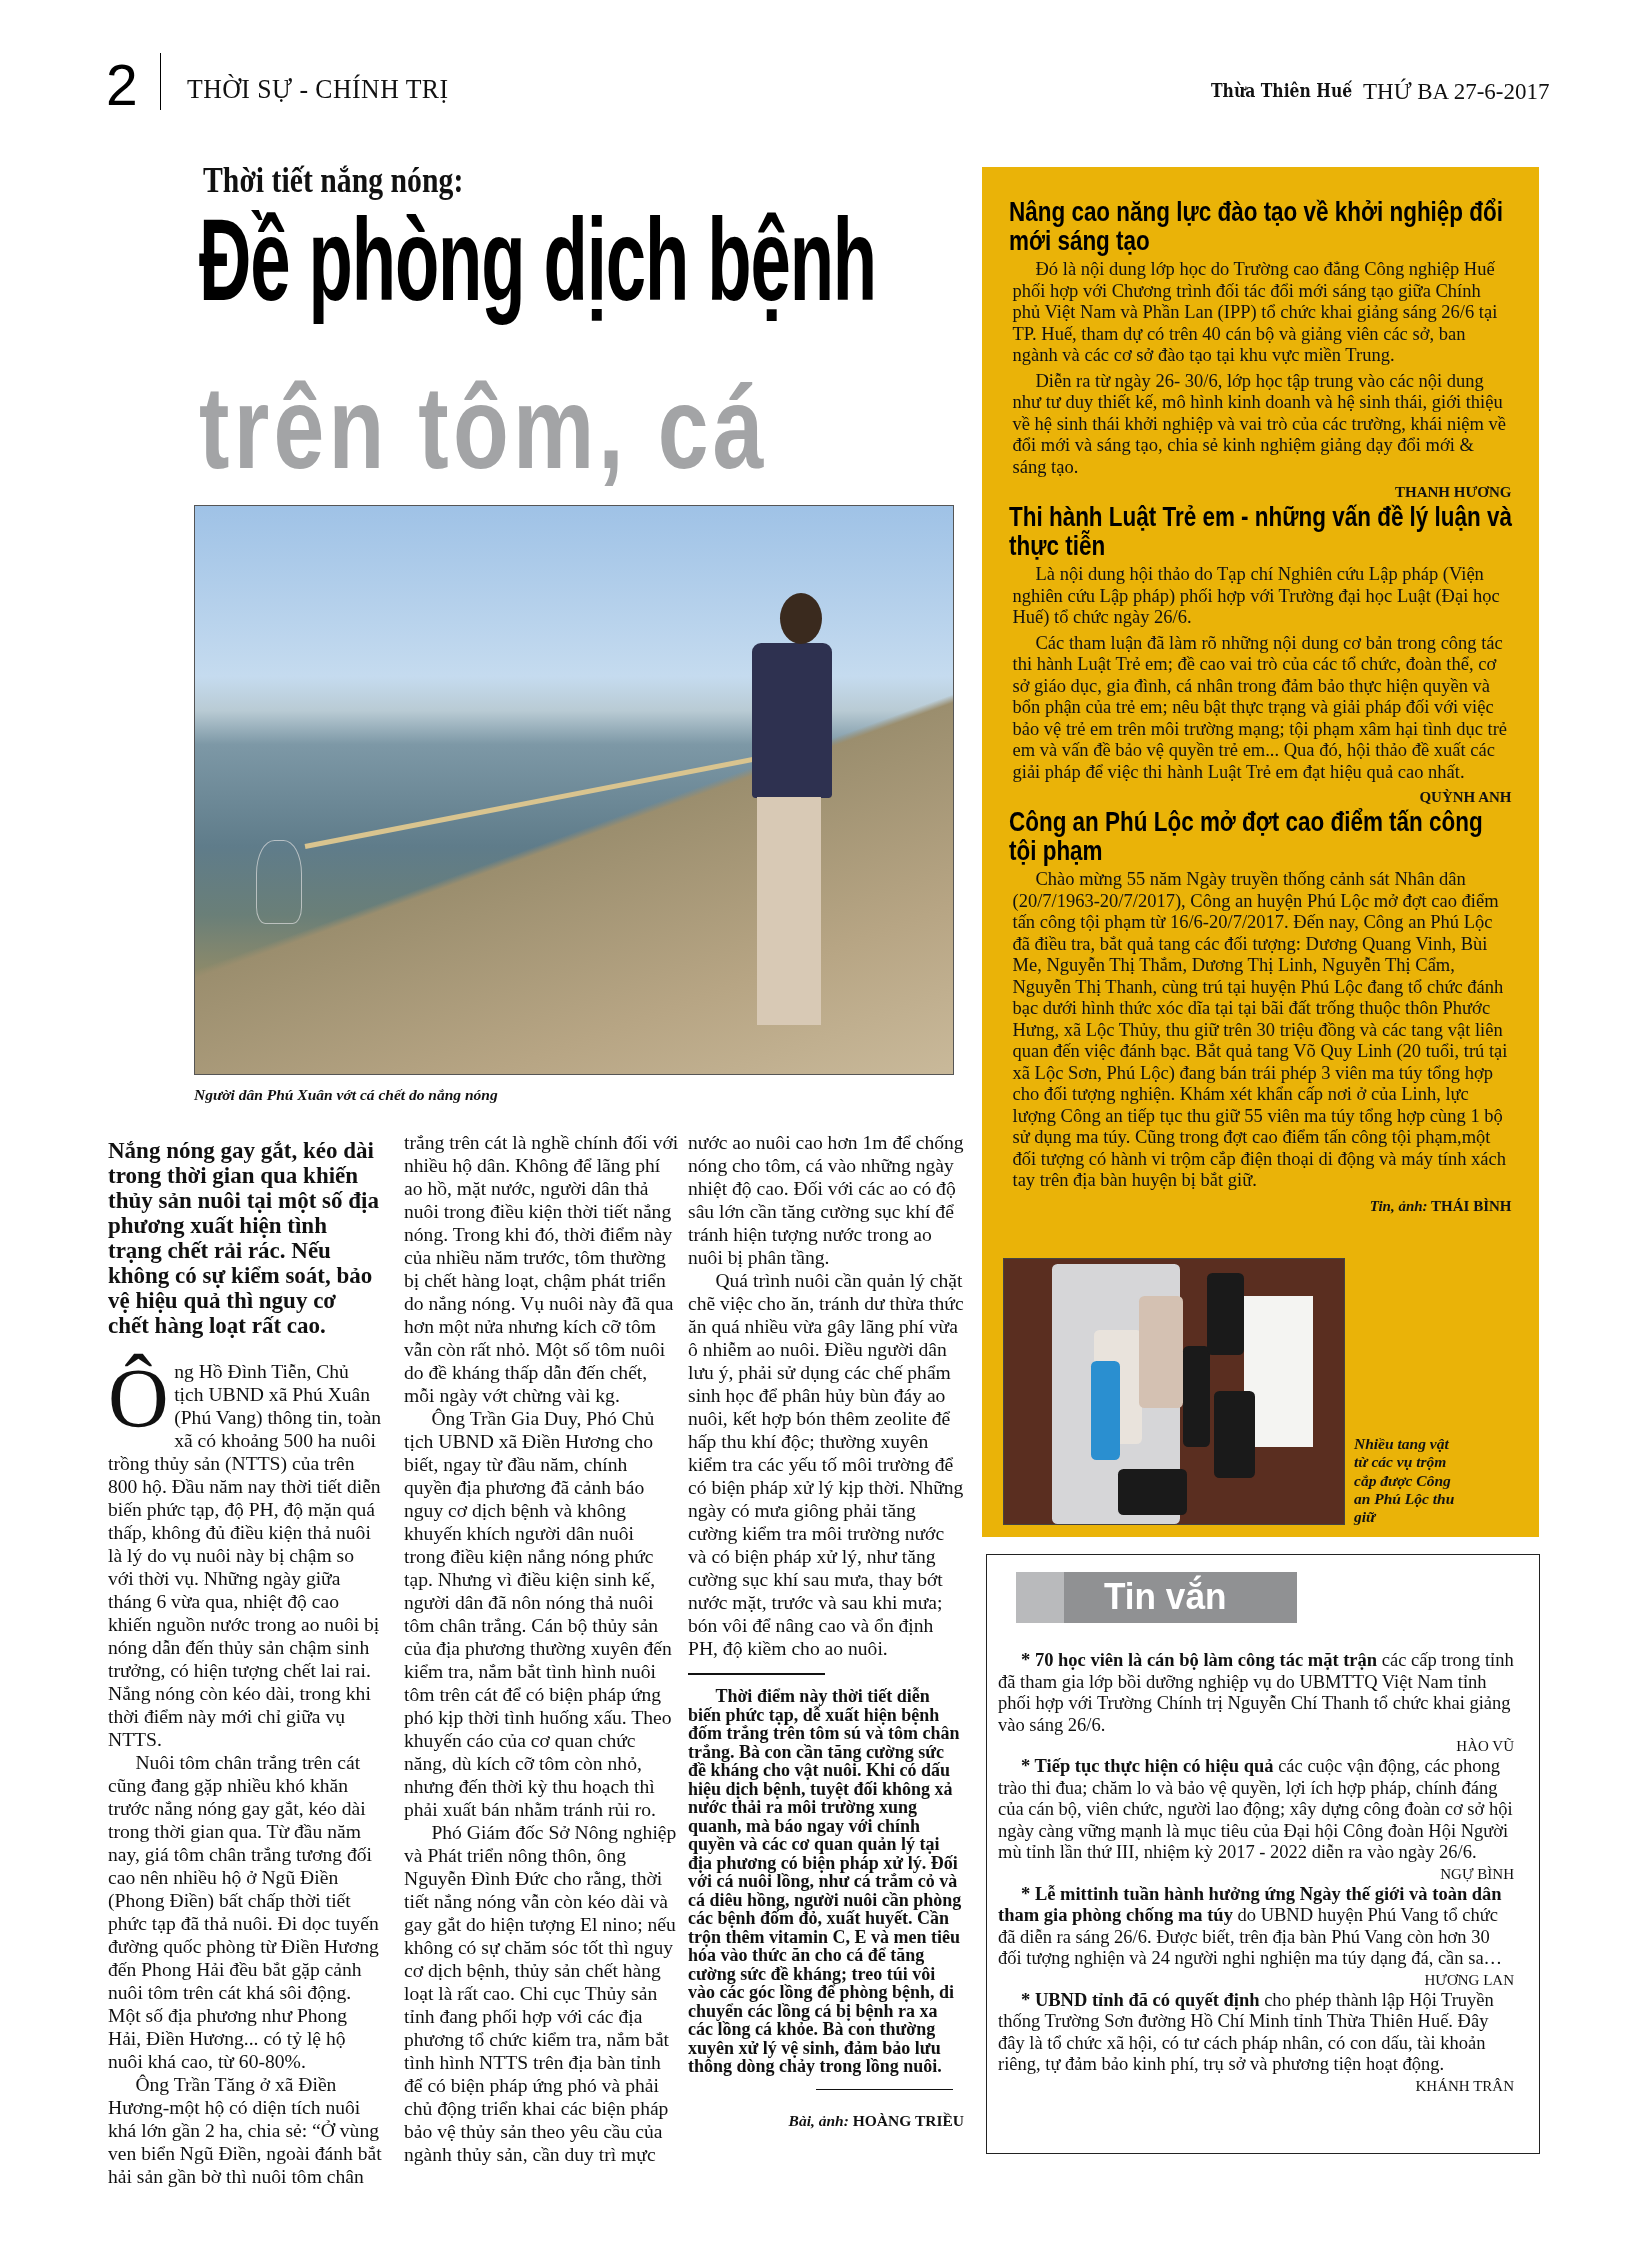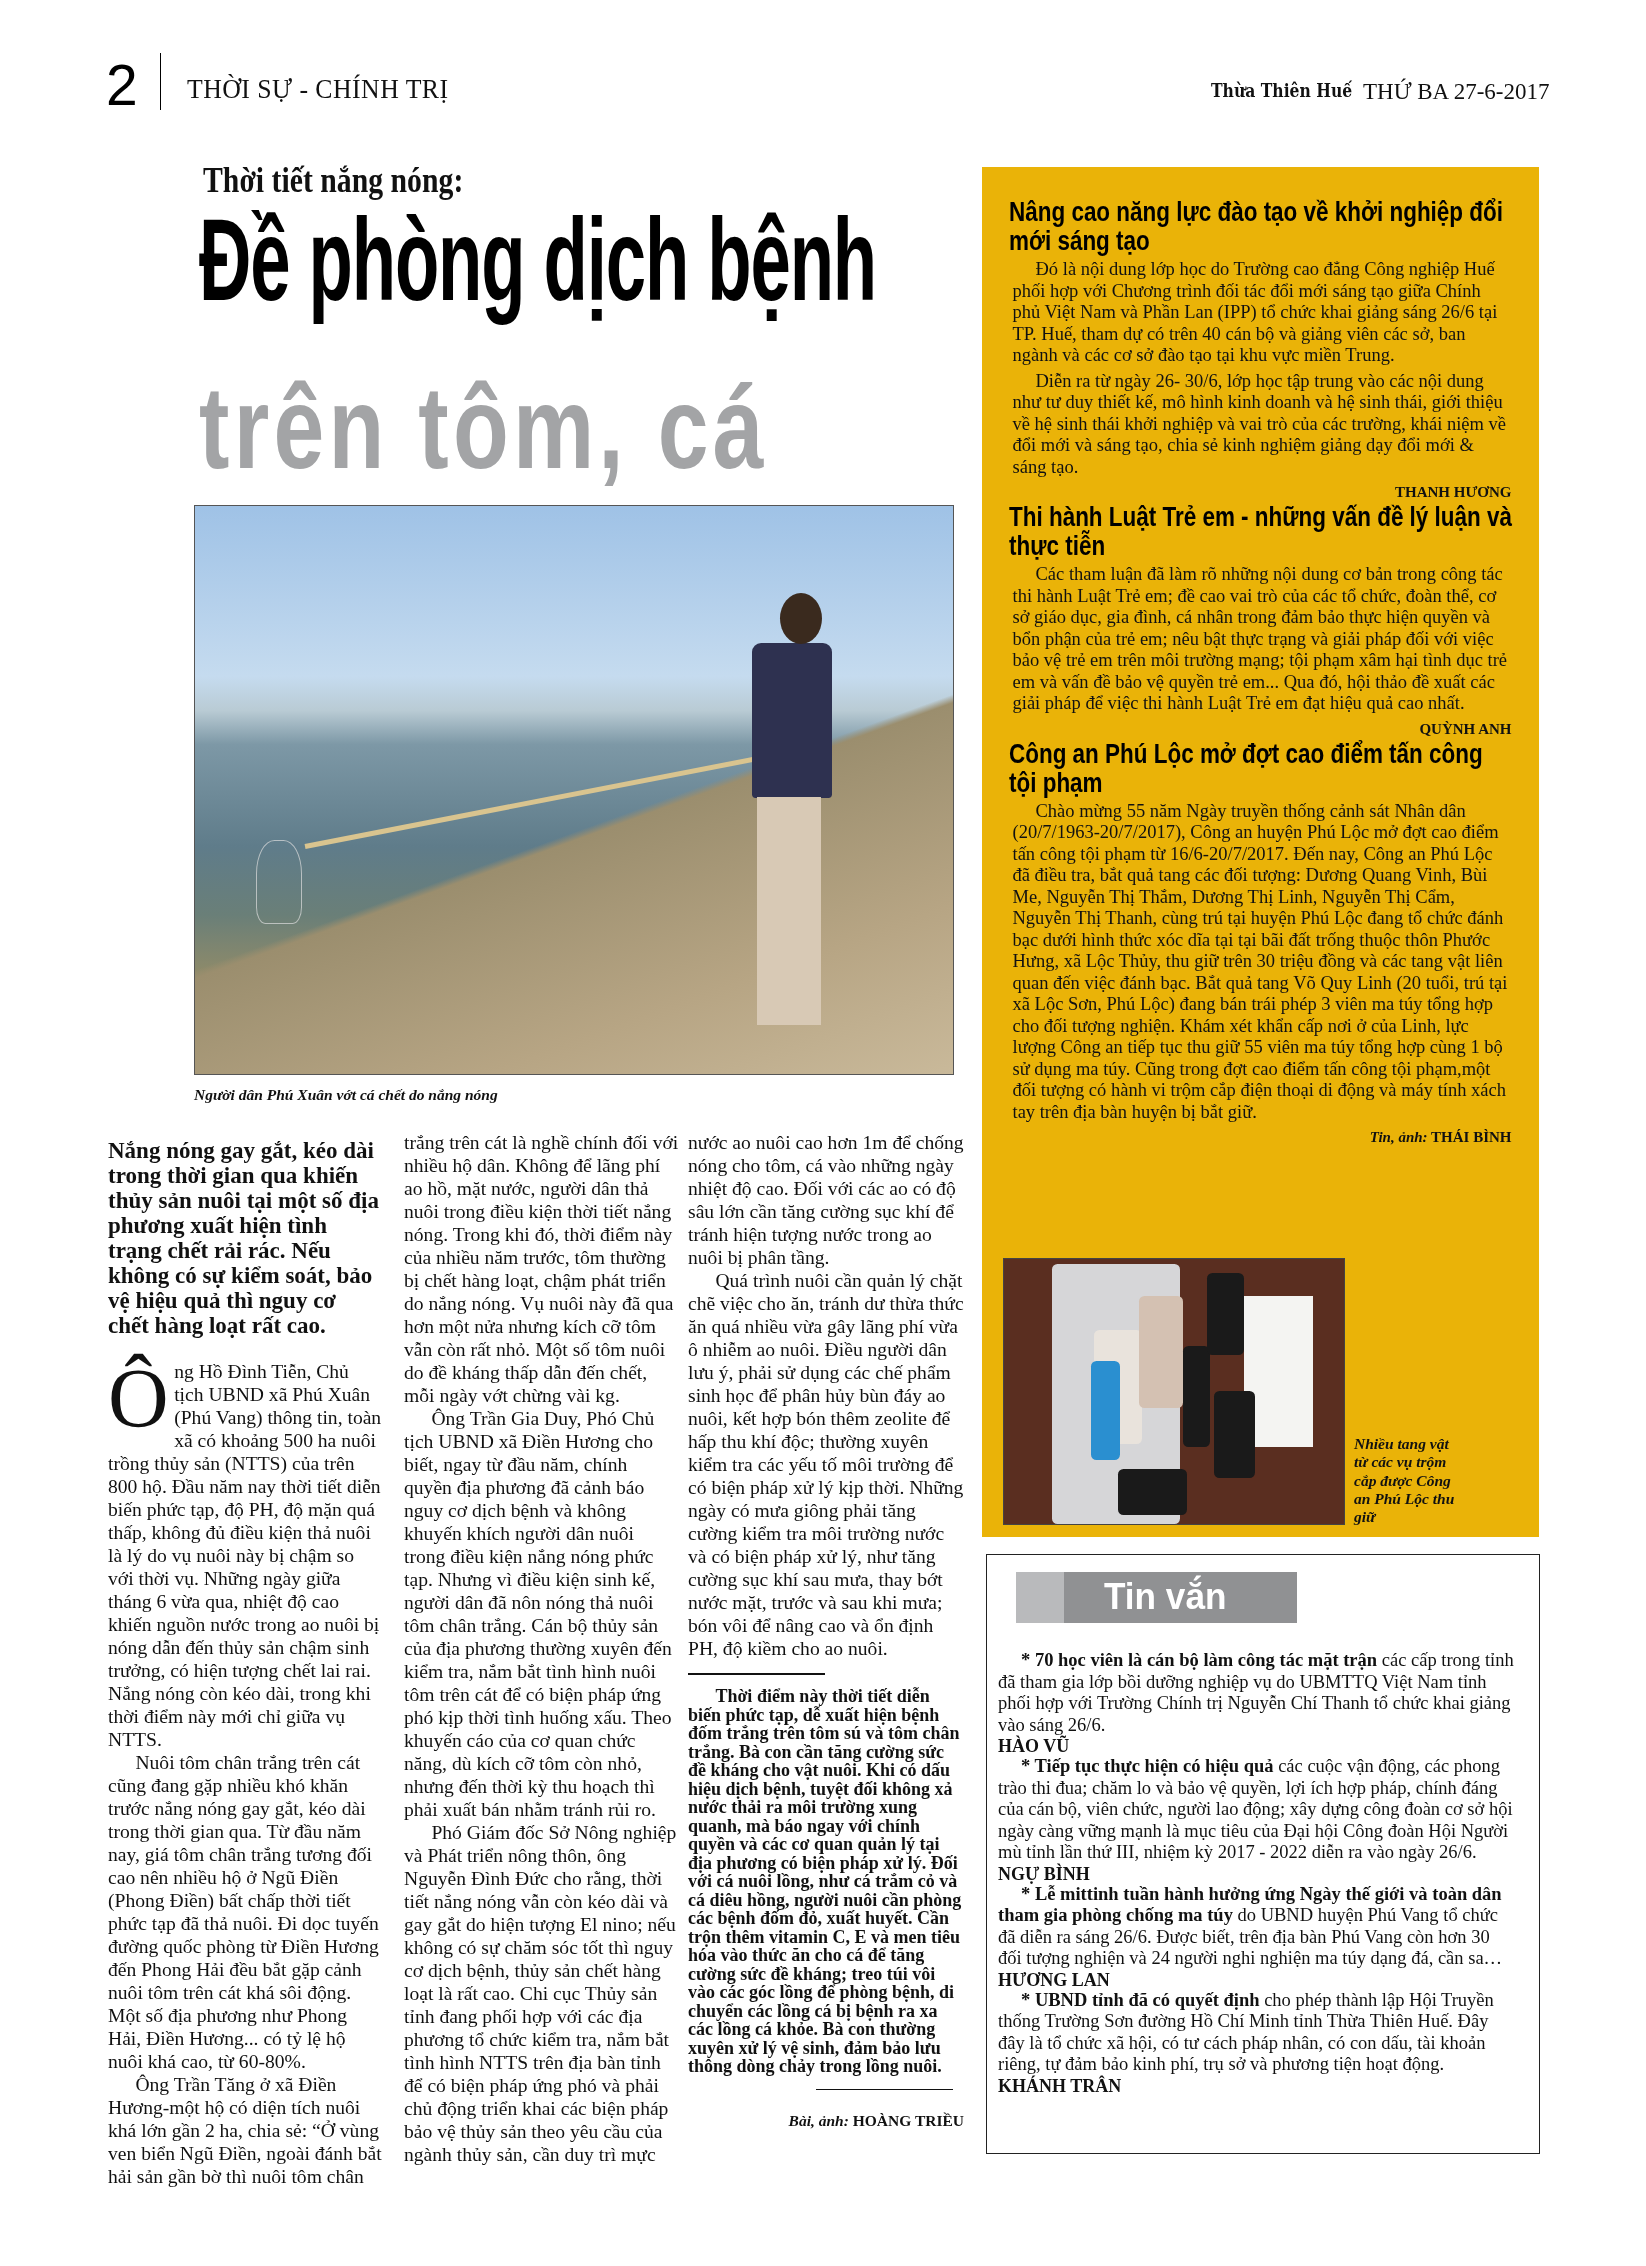--- a/index.html
+++ b/index.html
@@ -51,21 +51,21 @@
   .sb-photo .box { position:absolute; left: 240px; top: 37px; width: 69px; height: 151px; background: #f4f4f2; }
   .sb-photo .ph { position:absolute; background: #1a1a1a; border-radius: 5.5px; }
   .sb-caption { position: absolute; left: 372px; top: 1268px; width: 110px; font-size: 15.5px; line-height: 18.3px; font-style: italic; font-weight: bold; }
   
   .tinvan { left: 986px; top: 1554px; width: 552px; height: 598px; border: 1.8px solid #222; background: #fff; }
   .tv-bar { position: absolute; left: 29px; top: 17.4px; width: 281px; height: 51px; background: #909193; }
   .tv-bar .strip { position:absolute; left:0; top:0; width: 48px; height: 51px; background: #b9babc; }
   .tv-bar .lbl { position:absolute; left: 88px; top: 3.7px; font-family: "Liberation Sans", sans-serif; font-weight: bold; font-size: 37px; color: #fff; transform: scaleX(0.95); transform-origin: left; }
   .tv-body { position: absolute; left: 11px; top: 95px; width: 516px; font-size: 18.5px; line-height: 21.5px; }
   .tv-body p { margin: 0; text-indent: 23px; }
-  .tv-author { font-weight: bold; font-size: 18px; line-height: 20px; }
+  .tv-author { text-align: right; font-weight: normal; font-size: 15px; line-height: 20px; }
 </style>
 </head>
 <body>
 
 <div class="abs page-num">2</div>
 <div class="abs hdr-div"></div>
 <div class="abs section-title">THỜI SỰ - CHÍNH TRỊ</div>
 <div class="abs paper-name">Thừa Thiên Huế</div>
 <div class="abs paper-date">THỨ BA 27-6-2017</div>
 
@@ -112,20 +112,21 @@
       <div class="sb-title">Nâng cao năng lực đào tạo về khởi nghiệp đổi mới sáng tạo</div>
       <div class="sb-body">
         <p>Đó là nội dung lớp học do Trường cao đẳng Công nghiệp Huế phối hợp với Chương trình đối tác đổi mới sáng tạo giữa Chính phủ Việt Nam và Phần Lan (IPP) tổ chức khai giảng sáng 26/6 tại TP. Huế, tham dự có trên 40 cán bộ và giảng viên các sở, ban ngành và các cơ sở đào tạo tại khu vực miền Trung.</p>
         <p>Diễn ra từ ngày 26- 30/6, lớp học tập trung vào các nội dung như tư duy thiết kế, mô hình kinh doanh và hệ sinh thái, giới thiệu về hệ sinh thái khởi nghiệp và vai trò của các trường, khái niệm về đổi mới và sáng tạo, chia sẻ kinh nghiệm giảng dạy đổi mới &amp; sáng tạo.</p>
       </div>
       <div class="sb-author">THANH HƯƠNG</div>
     </div>
     <div>
       <div class="sb-title">Thi hành Luật Trẻ em - những vấn đề lý luận và thực tiễn</div>
       <div class="sb-body">
+        <p>Là nội dung hội thảo do Tạp chí Nghiên cứu Lập pháp (Viện nghiên cứu Lập pháp) phối hợp với Trường đại học Luật (Đại học Huế) tổ chức ngày 26/6.</p>
         <p>Các tham luận đã làm rõ những nội dung cơ bản trong công tác thi hành Luật Trẻ em; đề cao vai trò của các tổ chức, đoàn thể, cơ sở giáo dục, gia đình, cá nhân trong đảm bảo thực hiện quyền và bổn phận của trẻ em; nêu bật thực trạng và giải pháp đối với việc bảo vệ trẻ em trên môi trường mạng; tội phạm xâm hại tình dục trẻ em và vấn đề bảo vệ quyền trẻ em... Qua đó, hội thảo đề xuất các giải pháp để việc thi hành Luật Trẻ em đạt hiệu quả cao nhất.</p>
       </div>
       <div class="sb-author">QUỲNH ANH</div>
     </div>
     <div>
       <div class="sb-title">Công an Phú Lộc mở đợt cao điểm tấn công tội phạm</div>
       <div class="sb-body">
         <p>Chào mừng 55 năm Ngày truyền thống cảnh sát Nhân dân (20/7/1963-20/7/2017), Công an huyện Phú Lộc mở đợt cao điểm tấn công tội phạm từ 16/6-20/7/2017. Đến nay,  Công an Phú Lộc đã điều tra, bắt quả tang các đối tượng: Dương Quang Vinh, Bùi Me, Nguyễn Thị Thắm, Dương Thị Linh, Nguyễn Thị Cẩm, Nguyễn Thị Thanh, cùng trú tại huyện Phú Lộc đang tổ chức đánh bạc dưới hình thức xóc dĩa tại tại bãi đất trống thuộc thôn Phước Hưng, xã Lộc Thủy, thu giữ trên 30 triệu đồng và các tang vật liên quan đến việc đánh bạc. Bắt quả tang Võ Quy Linh (20 tuổi, trú tại xã Lộc Sơn, Phú Lộc) đang bán trái phép 3 viên ma túy tổng hợp cho đối tượng nghiện. Khám xét khẩn cấp nơi ở của Linh, lực lượng Công an tiếp tục thu giữ 55 viên ma túy tổng hợp cùng 1 bộ sử dụng ma túy. Cũng trong đợt cao điểm tấn công tội phạm,một đối tượng có hành vi trộm cắp điện thoại di động và máy tính xách tay trên địa bàn huyện bị bắt giữ.</p>
       </div>
       <div class="sb-author"><i style="font-weight:bold">Tin, ảnh:</i> <span>THÁI BÌNH</span></div>

